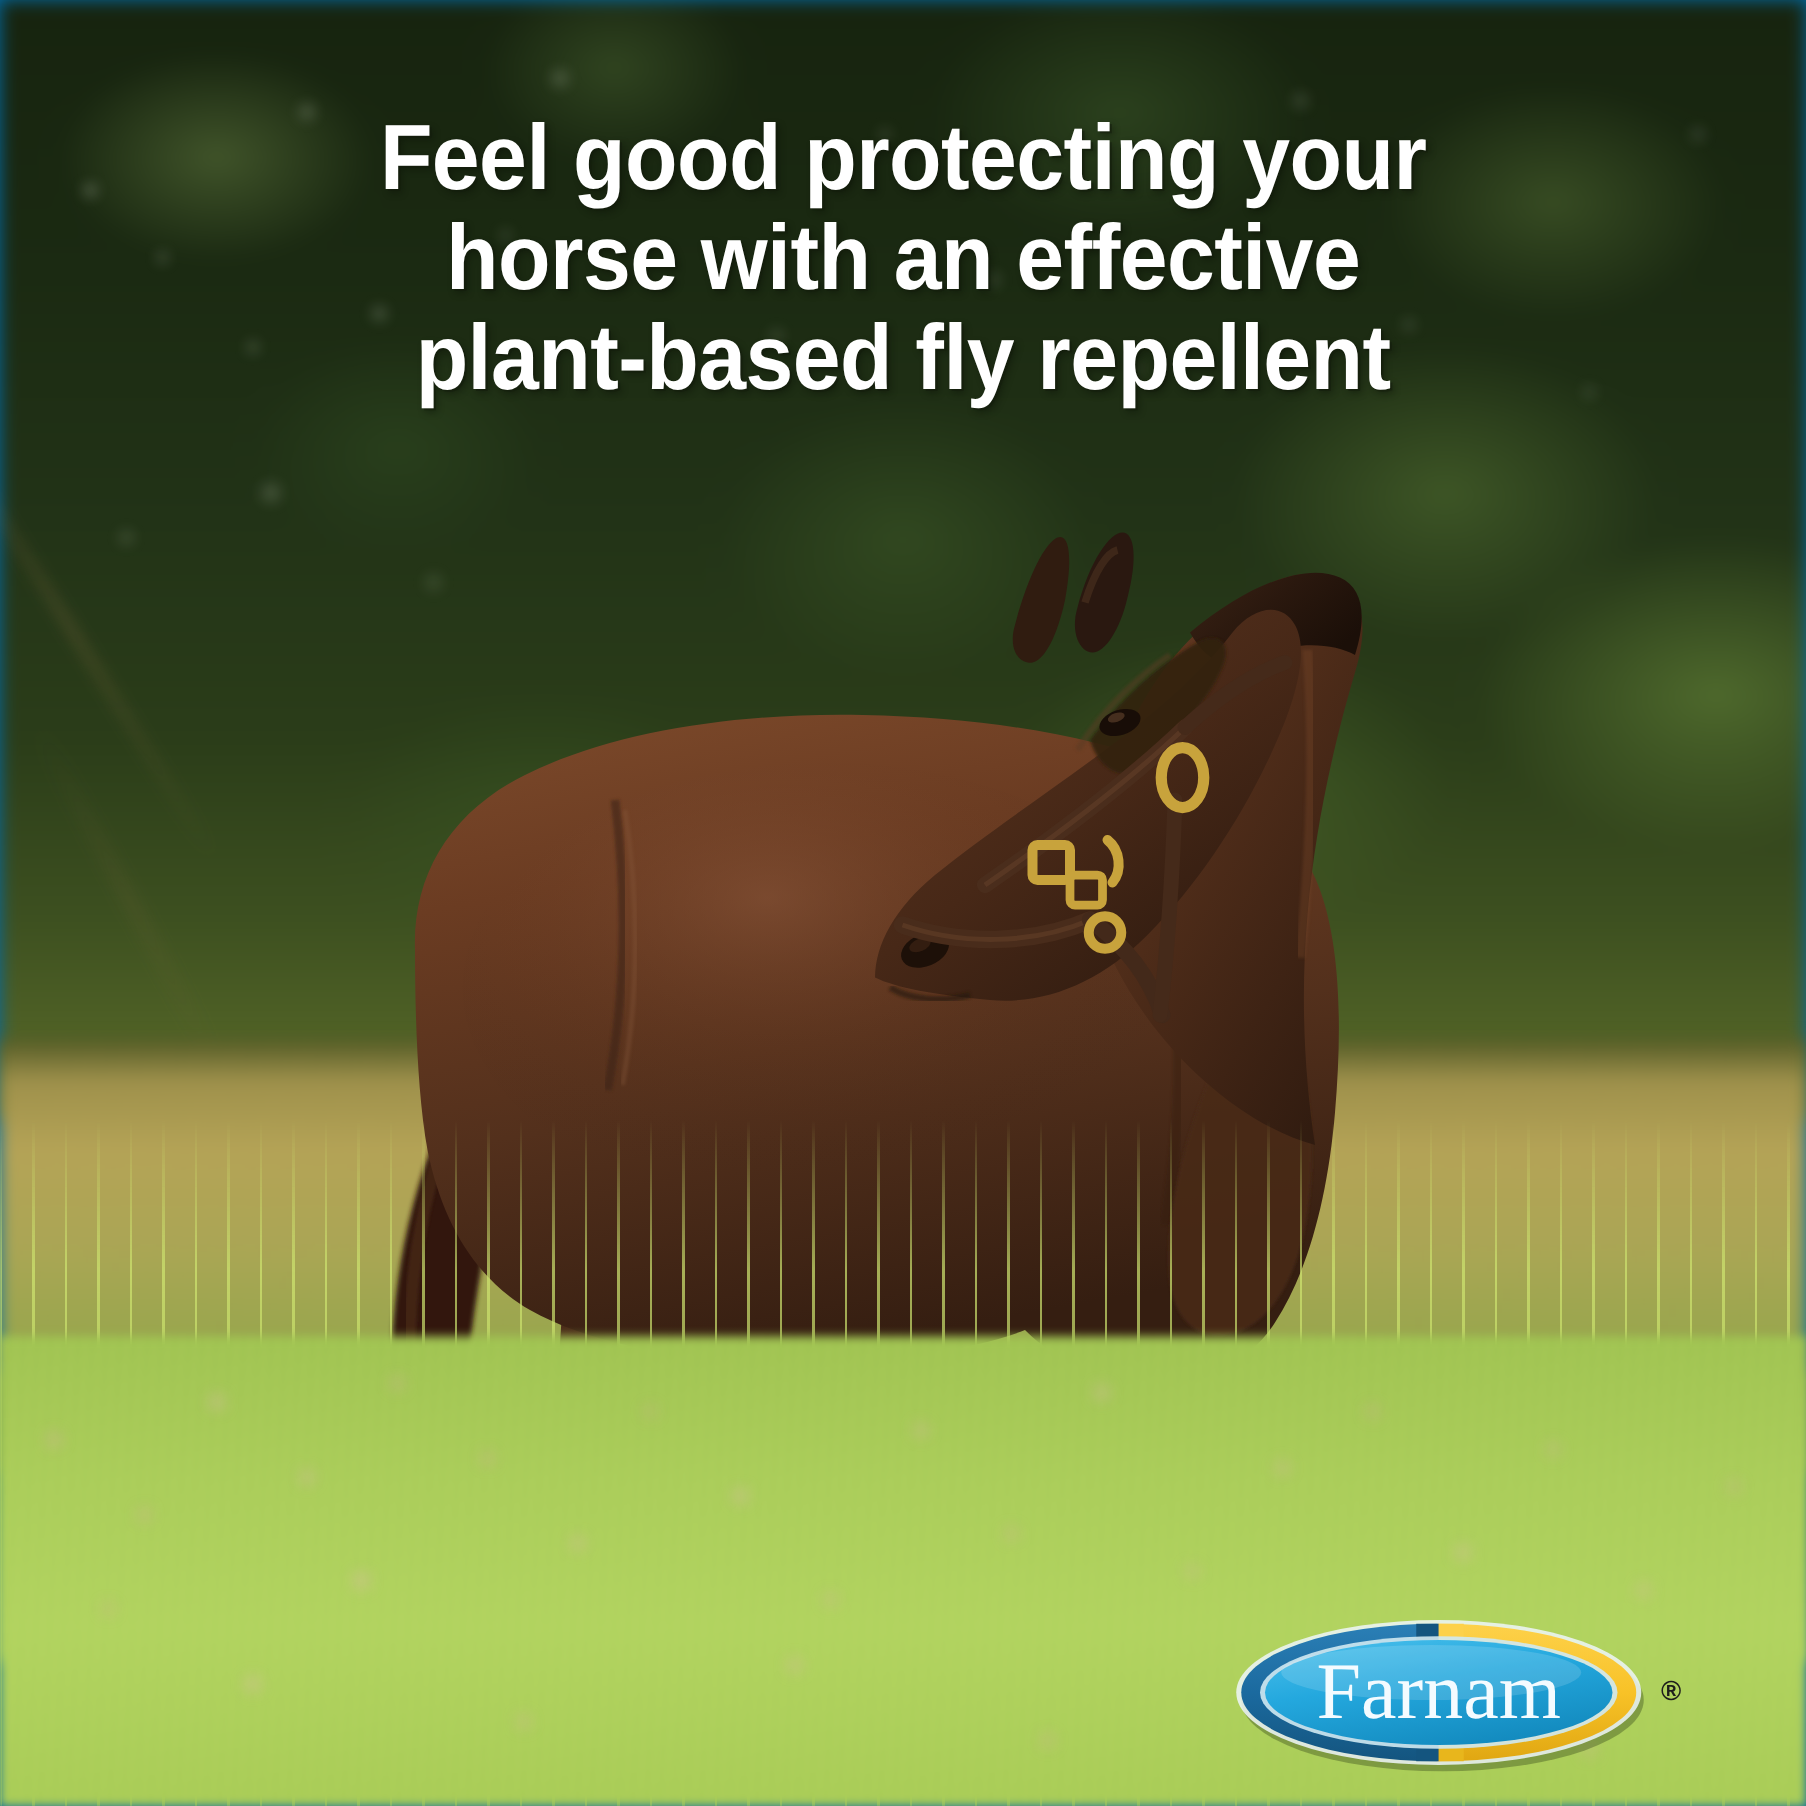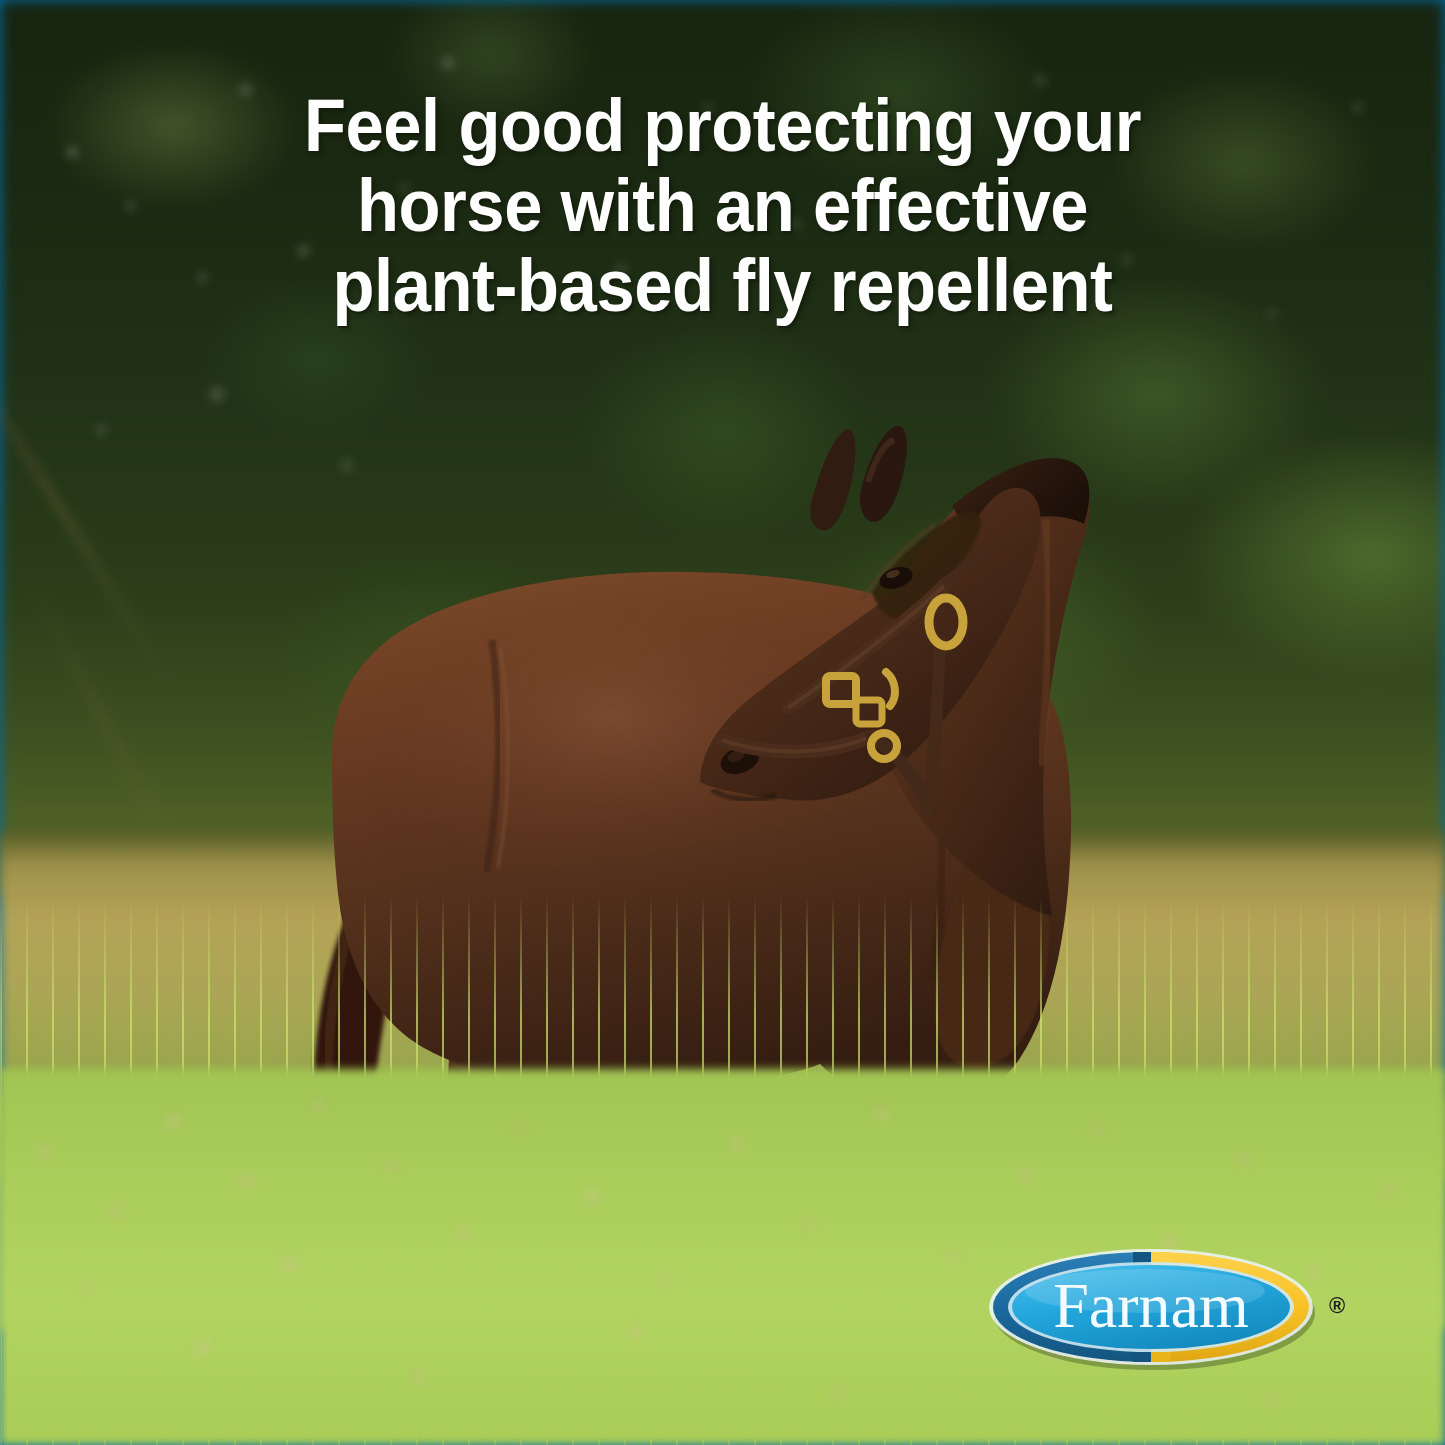--- a/index.html
+++ b/index.html
@@ -160,21 +160,21 @@
     text-shadow:
        2px 2px 0 rgba(20,30,12,.55),
        3px 3px 6px rgba(10,18,6,.45);
     padding:0 120px;
   }
   .headline span { display:block; white-space:nowrap; }
 
   
   .logo {
     position:absolute;
-    left:985px; top:1243px;
+    left:985px; top:1290px;
     width:380px; height:132px;
   }
   .logo svg { display:block; width:100%; height:100%; overflow:visible; }
 </style>
 </head>
 <body>
 
 <div id="stage">
 
   <div class="photo">

